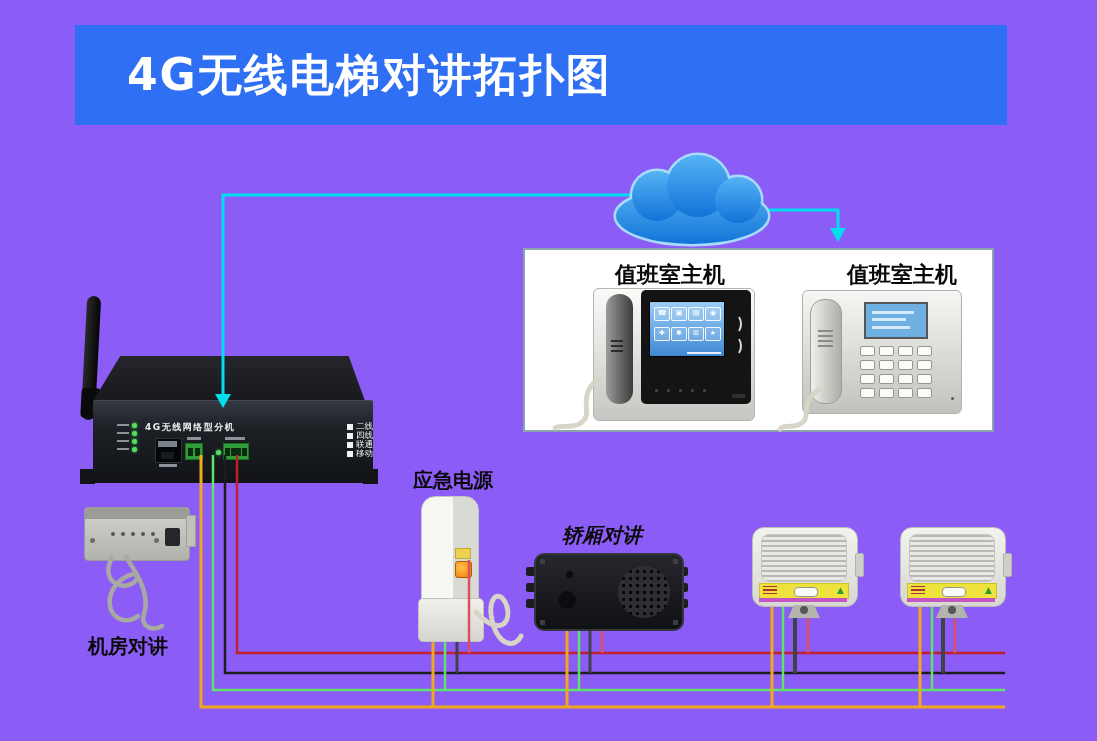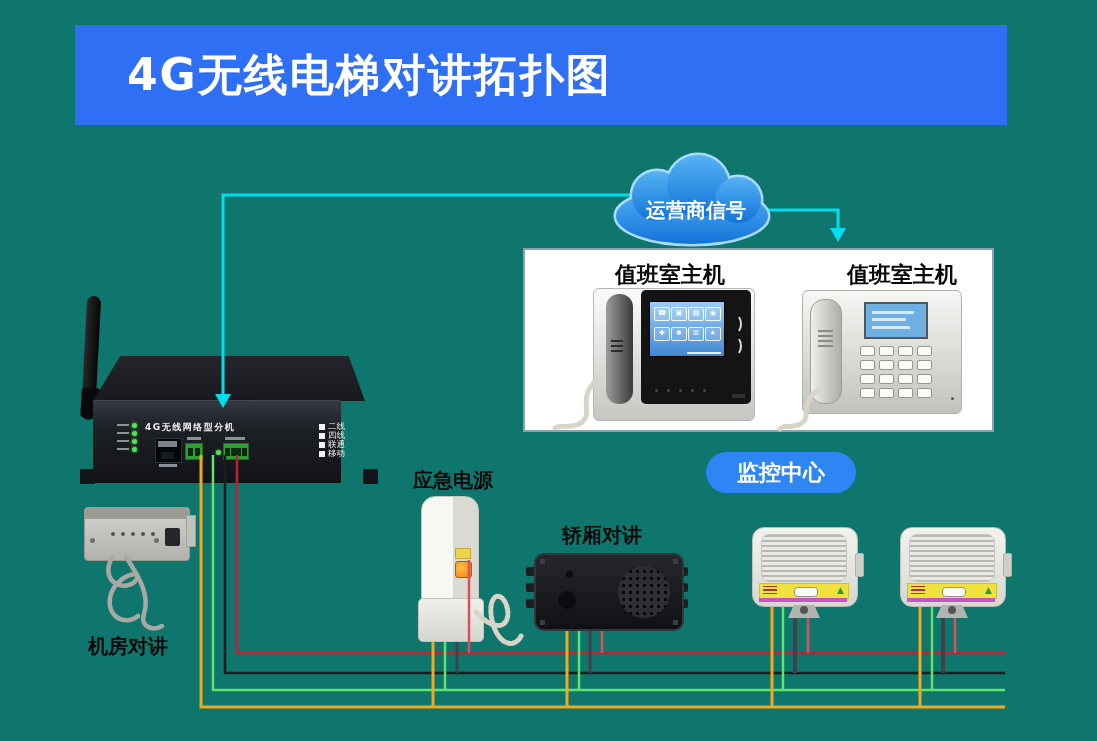--- a/index.html
+++ b/index.html
@@ -1,16 +1,16 @@
 <!DOCTYPE html>
 <html style="--banner-blue: #2f6ff3; --pill-blue: #2e86f5; --cloud-blue-top: #55b2f4; --cloud-blue-bottom: #1273d8; --cloud-outline: #a6dbfb; --signal-cyan: #00dff0; --wire-yellow: #f0a91c; --wire-green: #5fe36b; --wire-black: #1d1d1f; --wire-red: #c1202f; --wire-red-drop: #d8515f; --wire-dark-drop: #3f4248; --box-border: #8ba4ab;"><head>
 <meta charset="utf-8">
 <style>
   html,body{margin:0;padding:0;background:#ffffff;font-family:"DejaVu Sans","Liberation Sans",sans-serif;}
-  #canvas{position:relative;width:1097px;height:741px;background:#0f766e;overflow:hidden;}
+  #canvas{position:relative;width:1097px;height:741px;background:#8b5cf6;overflow:hidden;}
 
   
   .banner{position:absolute;left:75px;top:25px;width:932px;height:100px;background:var(--banner-blue);z-index:3;}
   .banner h1{margin:0;padding-left:52px;line-height:100px;font-size:44px;font-weight:bold;color:#fff;letter-spacing:2px;}
 
   
   svg.layer{position:absolute;left:0;top:0;width:1097px;height:741px;pointer-events:none;}
   #wires{z-index:5;}
   #cords{z-index:12;}
   #signal{z-index:20;}
@@ -65,37 +65,37 @@
   .dp-lcd i{position:absolute;left:6px;height:3px;background:#d4e9fa;}
   .dp-keys{position:absolute;left:58px;top:56px;display:grid;grid-template-columns:repeat(4,13px);gap:4px 6px;}
   .dp-keys i{width:13px;height:8px;background:#fbfbf8;border:1px solid #96968e;border-radius:2px;}
   .dp-dot{position:absolute;right:8px;bottom:14px;width:3px;height:3px;border-radius:50%;background:#555;}
 
   
   .ext-top{position:absolute;left:93px;top:356px;width:272px;height:45px;background:linear-gradient(#24262c,#17191d);
            clip-path:polygon(10% 0,94% 0,100% 100%,0% 100%);z-index:4;}
   .ext-antenna{position:absolute;left:84px;top:296px;width:14px;height:124px;background:linear-gradient(90deg,#2a2a2a,#050505);border-radius:7px;transform:rotate(3deg);z-index:4;}
   .ext-antenna-base{position:absolute;left:81px;top:388px;width:19px;height:30px;background:#0a0a0a;border-radius:4px;transform:rotate(3deg);z-index:4;}
-  .ext-body{position:absolute;left:93px;top:400px;width:248px;height:82px;border-radius:2px;z-index:4;
+  .ext-body{position:absolute;left:93px;top:400px;width:280px;height:82px;border-radius:2px;z-index:4;
             background:linear-gradient(#343840 0%,#1c1f24 35%,#111317 100%);border-top:1px solid #424854;}
   .ext-flange{position:absolute;width:15px;height:15px;background:#121419;z-index:3;}
   .ext-leds{position:absolute;left:24px;top:20px;}
   .ext-leds .row{display:flex;align-items:center;gap:3px;height:8px;}
   .ext-leds .bar{width:12px;height:2.5px;background:#8d929a;}
   .ext-leds .dot{width:5px;height:5px;border-radius:50%;background:#55e05c;box-shadow:0 0 3px #55e05c;}
   .ext-title{position:absolute;left:52px;top:20px;width:120px;color:#ededed;font-size:9px;font-weight:bold;letter-spacing:1.5px;white-space:nowrap;}
   .ext-rj45{position:absolute;left:62px;top:37px;width:25px;height:23px;background:#04060a;border:1px solid #2c3138;}
   .ext-rj45 .metal{position:absolute;left:2px;top:2px;width:19px;height:6px;background:#7a828c;}
   .ext-rj45 .slot{position:absolute;left:5px;bottom:3px;width:13px;height:7px;background:#171b20;}
   .ext-ubar{position:absolute;height:3px;background:#8d929a;}
   .ext-term{position:absolute;background:#2f9e38;border:1px solid #1c6e24;display:flex;align-items:center;justify-content:space-evenly;}
   .ext-term i{width:5px;height:8px;background:#0b2a0f;}
   .ext-led2{position:absolute;left:123px;top:49px;width:5px;height:5px;border-radius:50%;background:#55e05c;box-shadow:0 0 3px #55e05c;}
   .ext-modes{position:absolute;left:226px;top:21px;}
-  .ext-modes .row{display:flex;align-items:center;gap:3px;height:9px;}
+  .ext-modes .row{display:flex;align-items:center;gap:3px;height:9px;margin-left:28px;}
   .ext-modes .cb{width:6px;height:6px;background:#f2f2f2;}
   .ext-modes .t{color:#f2f2f2;font-size:8.5px;line-height:9px;white-space:nowrap;}
 
   
   .psu{position:absolute;left:84px;top:507px;width:104px;height:52px;z-index:8;
        background:linear-gradient(#d3d3cf,#b2b2ad);border:1px solid #9a9a94;border-radius:4px;}
   .psu-top{position:absolute;left:0;top:0;width:100%;height:11px;background:#9c9c96;border-radius:4px 4px 0 0;}
   .psu-dots{position:absolute;left:26px;top:24px;display:flex;gap:6px;}
   .psu-dots i{width:4px;height:4px;border-radius:50%;background:#55554f;}
   .psu-switch{position:absolute;right:9px;top:20px;width:15px;height:18px;background:#26262a;border-radius:2px;}
@@ -254,21 +254,21 @@
   <div class="dev-label" style="left:88px;top:633px;font-size:20px;">机房对讲</div>
 
   <div class="dev-label" style="left:413px;top:467px;font-size:20px;">应急电源</div>
   <div class="wallphone">
     <div class="wp-upper"></div>
     <div class="wp-sticker"></div>
     <div class="wp-btn"></div>
     <div class="wp-lower"></div>
   </div>
 
-  <div class="dev-label" style="left:562px;top:522px;font-size:20px;">轿厢对讲</div>
+  <div class="dev-label" style="left:562px;top:522px;font-size:20px;font-style:italic;">轿厢对讲</div>
   <div class="car-fin" style="left:526px;top:567px;"></div>
   <div class="car-fin" style="left:526px;top:583px;"></div>
   <div class="car-fin" style="left:526px;top:599px;"></div>
   <div class="car-fin" style="left:678px;top:567px;"></div>
   <div class="car-fin" style="left:678px;top:583px;"></div>
   <div class="car-fin" style="left:678px;top:599px;"></div>
   <div class="carbox">
     <div class="car-grille"></div>
     <div class="car-knob"></div>
     <div class="car-dot"></div>
@@ -372,21 +372,20 @@
           <i></i>
         <i></i>
           <i></i>
           <i></i>
           <i></i>
       </div>
       <div class="dp-dot"></div>
     </div>
   </div>
 
-  <div class="pill">监控中心</div>
 
   <svg id="cords" class="layer">
     <path class="cord" d="M599 378 C577 396 592 410 584 420 C576 430 560 424 555 428"></path>
     <path class="cord" d="M818 390 C799 405 811 415 803 422 C795 429 784 424 780 429"></path>
     <path class="cord" d="M476 612 C500 638 513 622 506 604 C499 588 487 598 492 620 C497 644 514 650 521 636"></path>
     <path class="w wire-red-drop" d="M469 560 L469 653"></path>
     <path class="cable" d="M112 557 C98 585 128 592 136 580 C144 568 114 575 110 598 C107 618 126 626 138 616"></path>
     <path class="cable" d="M126 557 C140 578 150 596 144 614 C140 626 152 632 162 626"></path>
   </svg>
 
@@ -409,15 +408,14 @@
         <circle cx="738" cy="200" r="23"></circle>
       </g>
       <g fill="url(#cg)" stroke="none">
         <ellipse cx="692" cy="216" rx="76" ry="28"></ellipse>
         <circle cx="657" cy="196" r="25"></circle>
         <circle cx="698" cy="186" r="31"></circle>
         <circle cx="738" cy="200" r="23"></circle>
       </g>
     </g>
   </svg>
-  <div class="cloud-label">运营商信号</div>
 
 </div>
 
 </body></html>

